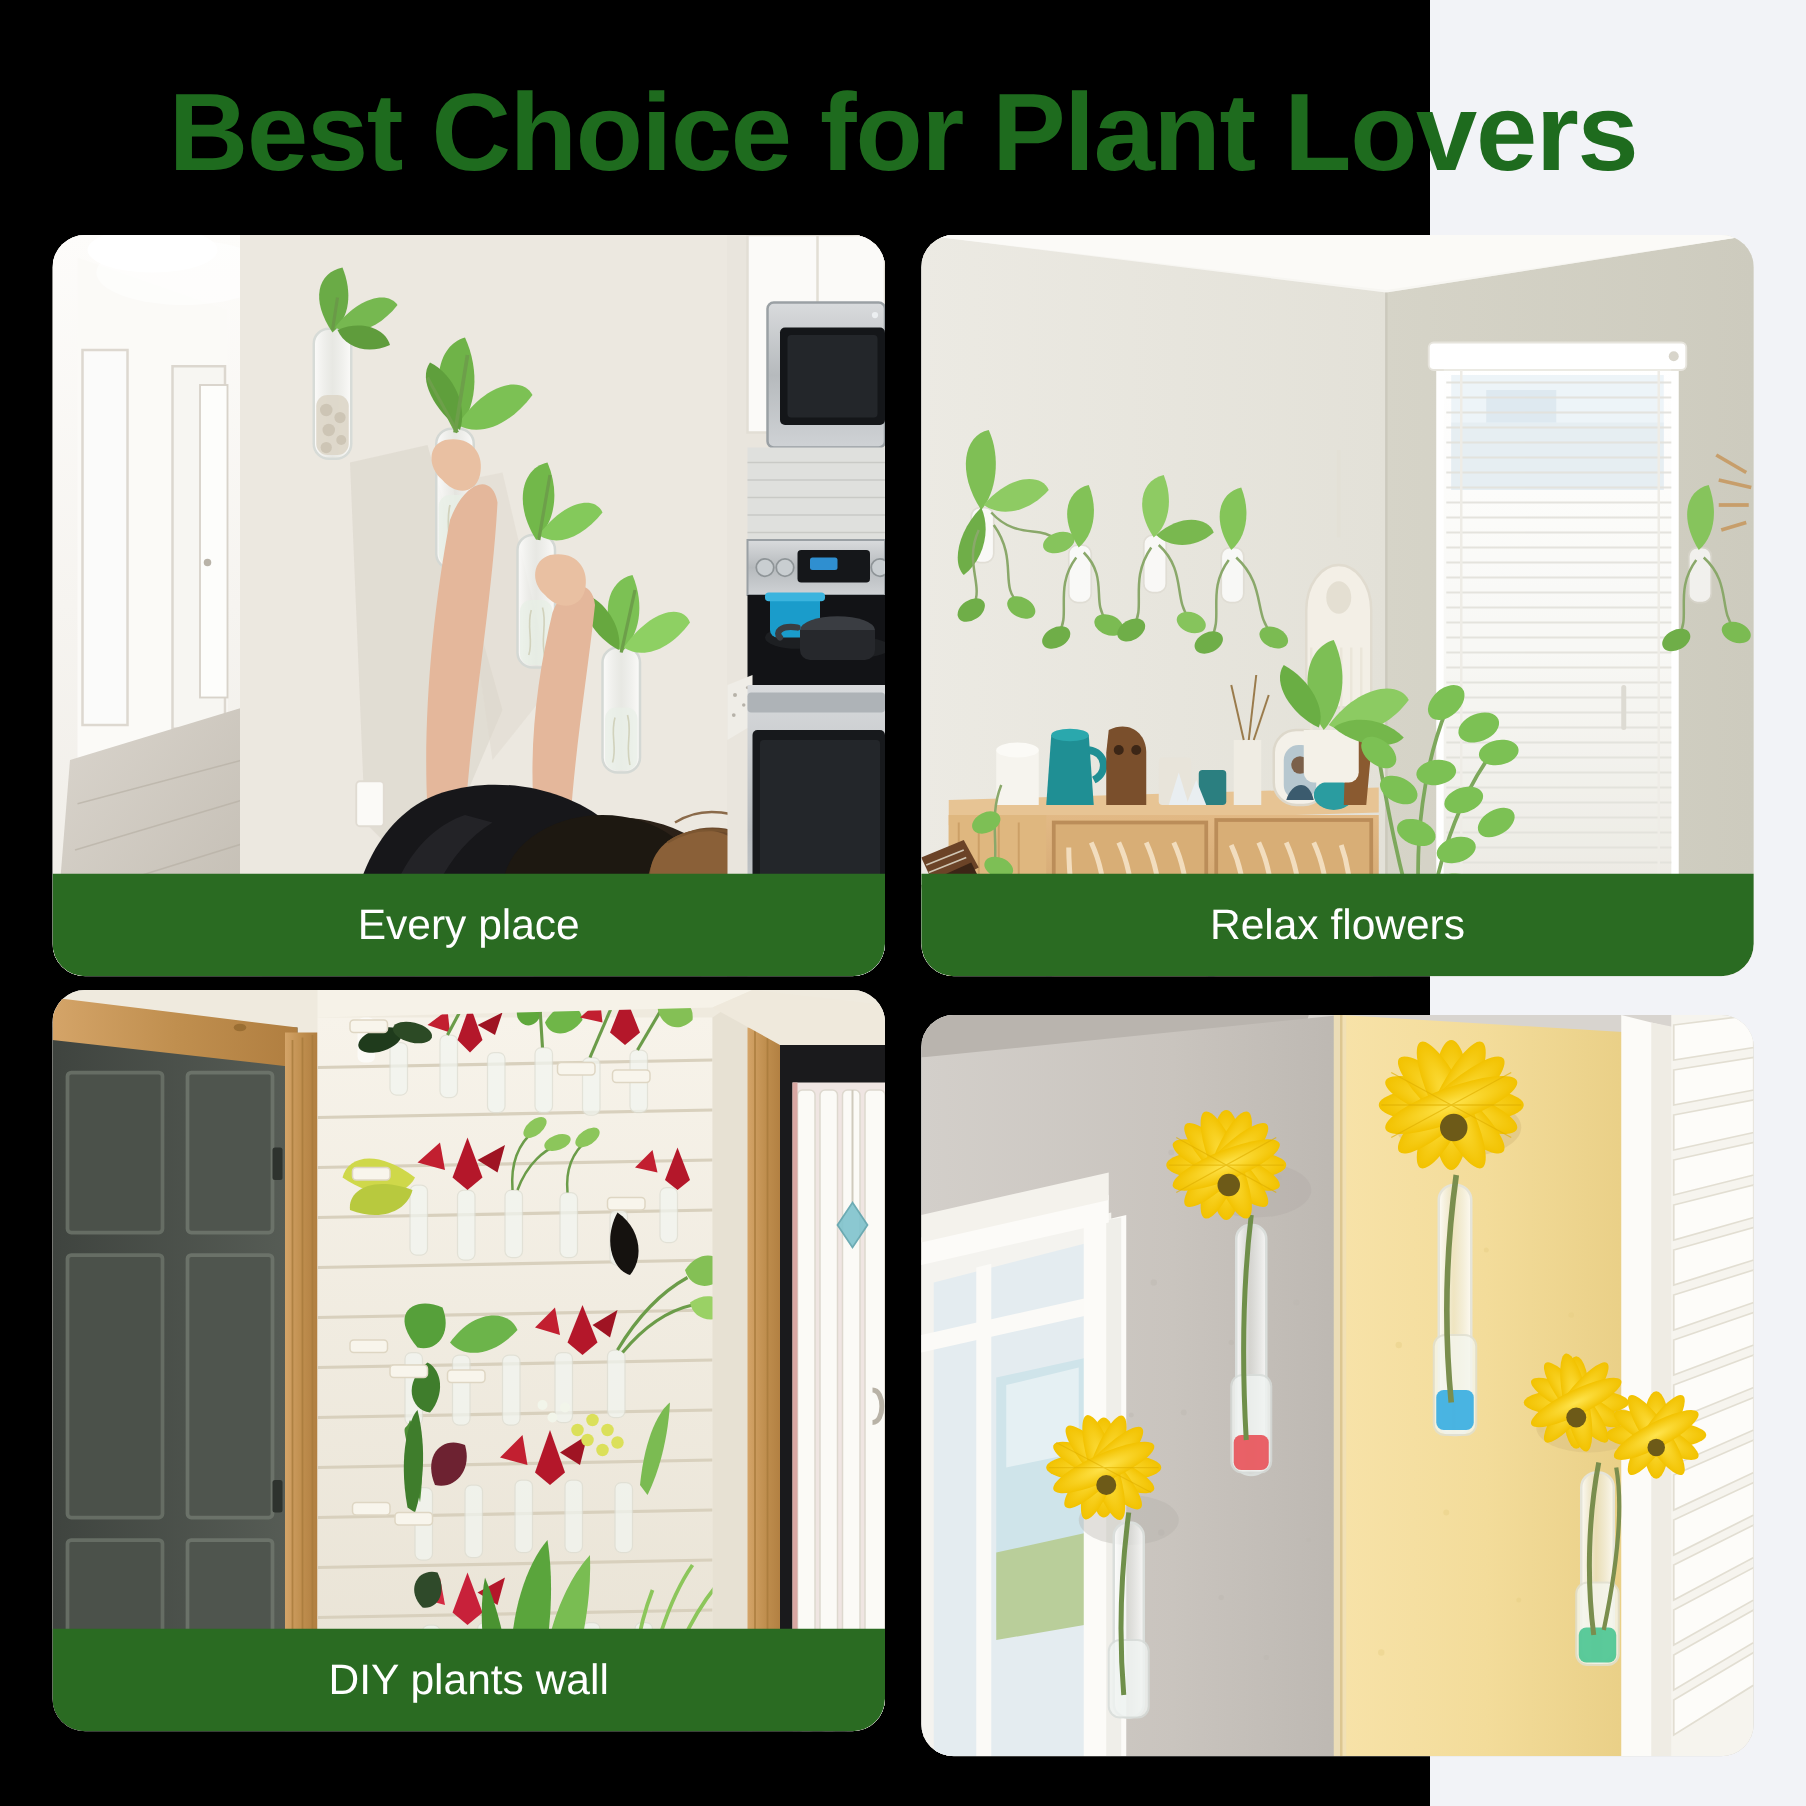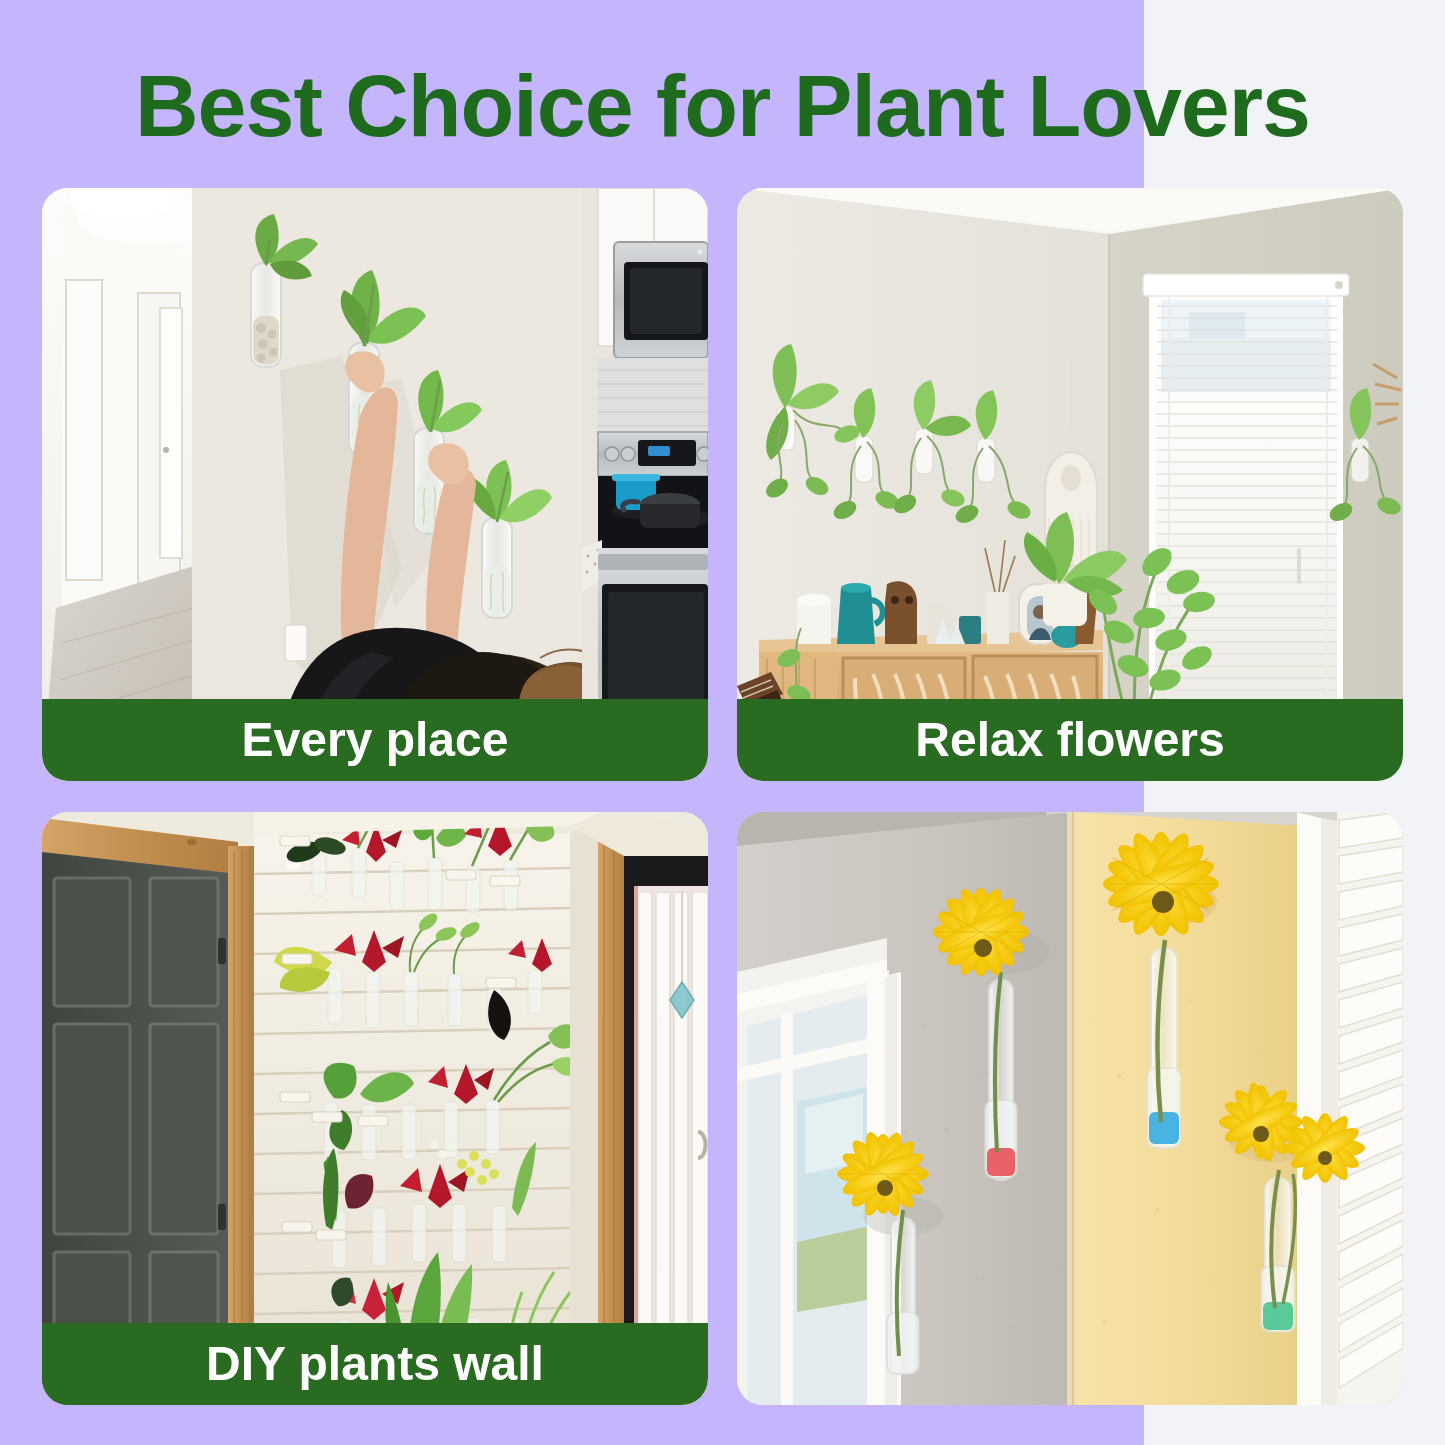--- a/index.html
+++ b/index.html
@@ -3,21 +3,21 @@
 <meta charset="utf-8">
 <title>Best Choice for Plant Lovers</title>
 <style>
   * { box-sizing: border-box; margin: 0; padding: 0; }
   html, body {
     width: 1445px; height: 1445px;
     font-family: "Liberation Sans", sans-serif;
     background: #f2f3f7;
     overflow: hidden;
   }
-  .page { position: relative; width: 1144px; height: 1445px; background: #c4b5fd; }
+  .page { position: relative; width: 1144px; height: 1445px; background: #000000; }
 
   
   .title {
     position: absolute;
     left: 0; top: 60px;
     width: 1445px;
     text-align: center;
     font-size: 88px;
     font-weight: bold;
     letter-spacing: -1px;
@@ -32,46 +32,45 @@
   .card {
     position: absolute;
     width: 666px;
     height: 593px;
     border-radius: 26px;
     overflow: hidden;
     background: #dcdcd8;
   }
   .card.c1 { left: 42px;  top: 188px; }
   .card.c2 { left: 737px; top: 188px; }
-  .card.c3 { left: 42px;  top: 812px; }
+  .card.c3 { left: 42px;  top: 792px; }
   .card.c4 { left: 737px; top: 812px; }
 
   .photo {
     position: absolute;
     left: 0; top: 0;
     width: 666px; height: 593px;
     overflow: hidden;
   }
 
   .caption {
     position: absolute;
     left: 0;
     bottom: 0;
     width: 666px;
     height: 82px;
     background: #2a6b22;
     color: #ffffff;
-    font-size: 48px;
+    font-size: 34px;
     line-height: 82px;
     text-align: center;
     border-bottom-left-radius: 26px;
     border-bottom-right-radius: 26px;
     white-space: nowrap;
     overflow: hidden;
-    font-weight: bold;
   }
 
   svg.scene { display: block; width: 666px; height: 593px; }
 </style>
 </head>
 <body>
 
 <div class="page">
 
   <div class="title">Best Choice for Plant Lovers</div>

